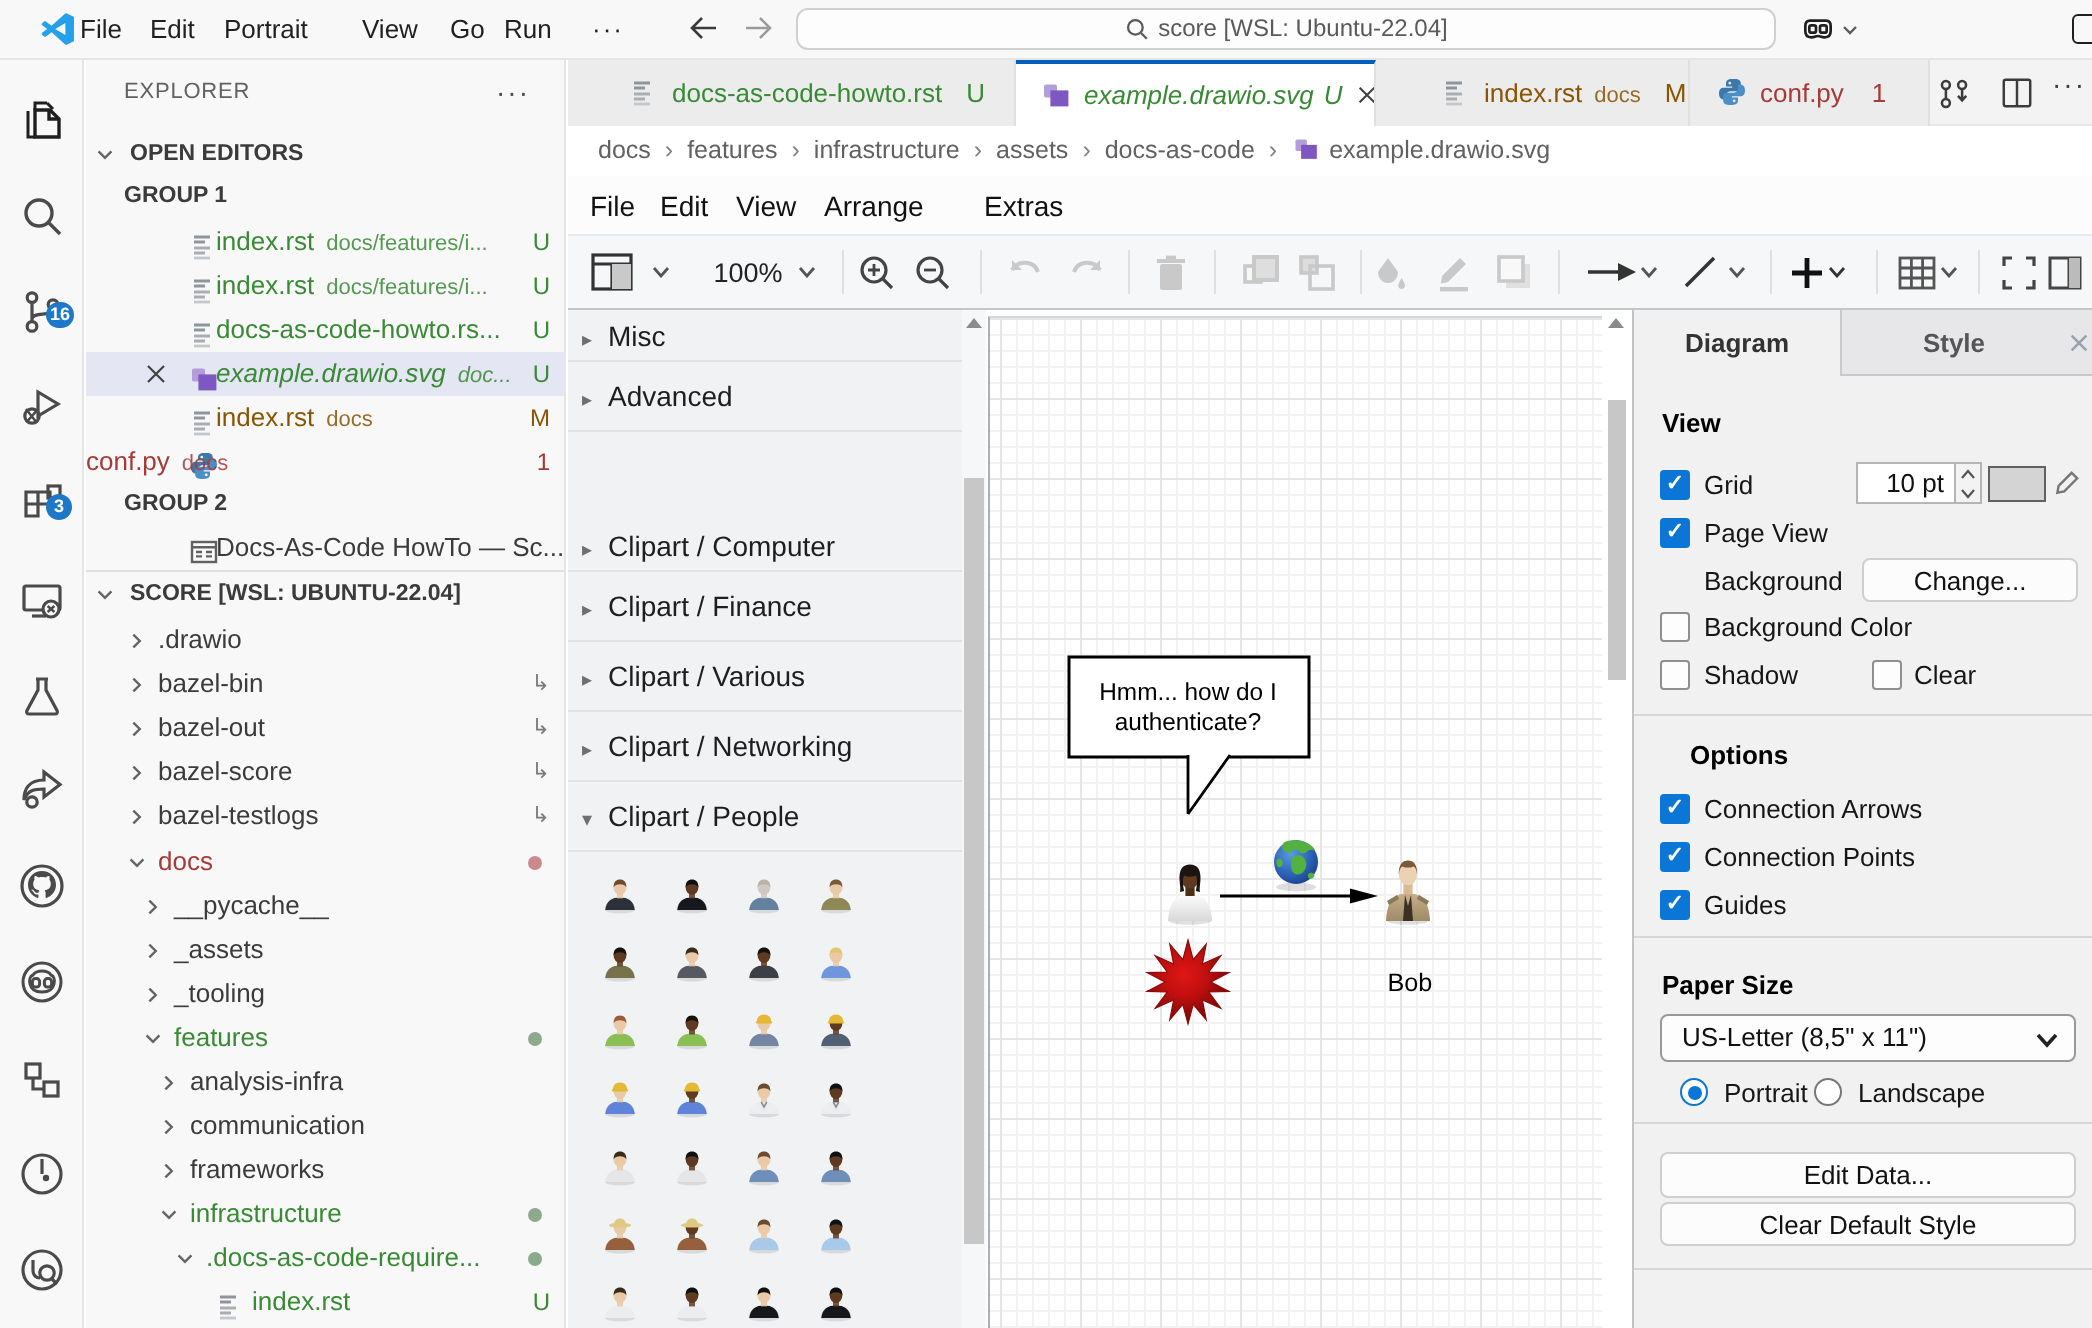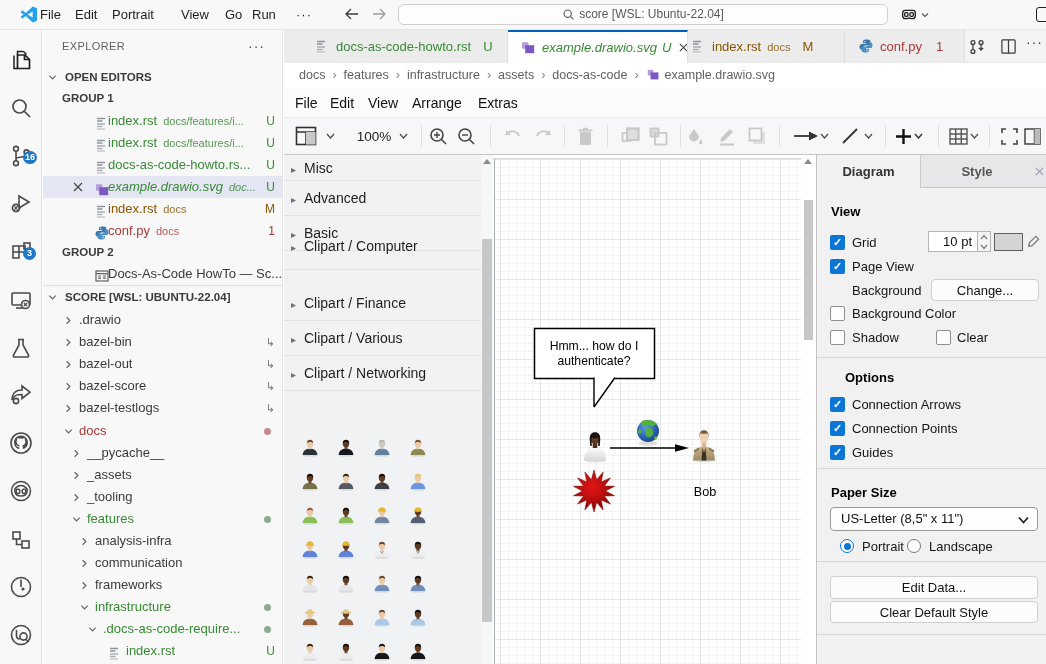--- a/index.html
+++ b/index.html
@@ -229,21 +229,21 @@
  <div class="row gM" style="top:168px;"><span class="abs" style="left:51px;top:3px"><svg class="ficon" viewBox="0 0 16 16">
           <g stroke="#a9aeb4" stroke-width="1.4">
             <path d="M3 3.5 h8 M3 6 h5.5" stroke="#8f959c"></path>
             <path d="M3 9 h8 M3 11.5 h5.5"></path>
             <path d="M3 14 h8" stroke="#c3c7cc"></path>
           </g>
         </svg></span><span style="margin-left:65px;">index.rst<span class="desc">docs</span></span><span class="rightmark gM">M</span></div>
  <div class="row gE" style="top:190px;"><span class="abs" style="left:51px;top:3px"><svg class="ficon" viewBox="0 0 16 16">
           <path d="M7.9 1.5 c-2 0-2.9.9-2.9 2.2 v1.6 h3.1 v.6 H3.9 c-1.5 0-2.4 1-2.4 2.9 0 1.9.9 3 2.4 3 h1.1 v-1.9 c0-1.3 1-2.3 2.4-2.3 h3.1 c1.1 0 1.9-.8 1.9-1.9 V3.7 c0-1.3-.9-2.2-2.9-2.2 z m-1 1.4 a.7.7 0 1 1 0 1.4.7.7 0 0 1 0-1.4 z" fill="#3c78aa"></path>
           <path d="M8.1 14.5 c2 0 2.9-.9 2.9-2.2 v-1.6 H7.9 v-.6 h4.2 c1.5 0 2.4-1 2.4-2.9 0-1.9-.9-3-2.4-3 h-1.1 v1.9 c0 1.3-1 2.3-2.4 2.3 H5.5 c-1.1 0-1.9.8-1.9 1.9 v2 c0 1.3.9 2.2 2.9 2.2 z m1-1.4 a.7.7 0 1 1 0-1.4.7.7 0 0 1 0 1.4 z" fill="#4b8fc4"></path>
-        </svg></span><span style="margin-left:65px;">conf.py<span class="desc">docs</span></span><span class="rightmark gE">1</span></div>
+        </svg></span><span style="">conf.py<span class="desc">docs</span></span><span class="rightmark gE">1</span></div>
  <div class="row sechead" style="top:211px"><span style="margin-left:19px">GROUP 2</span></div>
  <div class="row" style="top:233px"><span class="abs" style="left:51px;top:3px"><svg class="ficon" viewBox="0 0 16 16" fill="none" stroke="#616161" stroke-width="1.2">
           <rect x="2" y="3" width="12" height="10"></rect>
           <path d="M2 5.6 h12 M4 8 h3 M4 10.2 h3 M9 8 h3 M9 10.2 h3"></path>
         </svg></span><span style="margin-left:65px">Docs-As-Code HowTo — Sc...</span></div>
  <div class="row sechead" style="top:255px;border-top:1px solid #e0e0e0"><svg class="abs" style="left:4px;top:6px" width="11" height="11" viewBox="0 0 12 12" fill="none" stroke="#646464" stroke-width="1.3">
         <path d="M2.5 4 L6 7.5 L9.5 4"></path>
       </svg><span style="margin-left:22px">SCORE [WSL: UBUNTU-22.04]</span></div>
  <div class="row " style="top:279px"><svg class="abs" style="left:20px;top:6px" width="11" height="11" viewBox="0 0 12 12" fill="none" stroke="#646464" stroke-width="1.3">
         <path d="M4 2.5 L7.5 6 L4 9.5"></path>
@@ -306,21 +306,21 @@
           <path d="M3 9 h8 M3 11.5 h5.5"></path>
           <path d="M3 14 h8" stroke="#c3c7cc"></path>
         </g>
       </svg><span class="gU">docs-as-code-howto.rst</span><span class="gU" style="margin-left:12px">U</span></div>
  <div class="tab active" style="left:224px;width:180px;padding-left:12px;overflow:hidden"><svg width="16" height="16" viewBox="0 0 16 16" style="vertical-align:-3px;margin-right:6px">
         <rect x="2" y="3.2" width="6.5" height="6.5" rx="1" fill="#b39ddb"></rect>
         <path d="M5.2 6.2 h9 v8 h-9 z" fill="#7e57c2"></path>
       </svg><span class="gU" style="font-style:italic">example.drawio.svg</span><span class="gU" style="margin-left:5px;font-style:italic">U</span><svg width="11" height="11" viewBox="0 0 12 12" fill="none" stroke="#424242" stroke-width="1.2" style="margin-left:7px;vertical-align:-1px">
         <path d="M2 2 L10 10 M10 2 L2 10"></path>
       </svg></div>
- <div class="tab" style="left:404px;width:157px;padding-left:2px"><svg width="16" height="16" viewBox="0 0 16 16" style="vertical-align:-3px;margin-right:6px">
+ <div class="tab" style="left:404px;width:157px;padding-left:32px"><svg width="16" height="16" viewBox="0 0 16 16" style="vertical-align:-3px;margin-right:6px">
         <g stroke="#a9aeb4" stroke-width="1.4">
           <path d="M3 3.5 h8 M3 6 h5.5" stroke="#8f959c"></path>
           <path d="M3 9 h8 M3 11.5 h5.5"></path>
           <path d="M3 14 h8" stroke="#c3c7cc"></path>
         </g>
       </svg><span class="gM">index.rst</span><span class="gM desc">docs</span><span class="gM" style="margin-left:12px">M</span></div>
  <div class="tab" style="left:561px;width:120px;padding-left:13px"><svg width="16" height="16" viewBox="0 0 16 16" style="vertical-align:-3px;margin-right:6px">
         <path d="M7.9 1.5 c-2 0-2.9.9-2.9 2.2 v1.6 h3.1 v.6 H3.9 c-1.5 0-2.4 1-2.4 2.9 0 1.9.9 3 2.4 3 h1.1 v-1.9 c0-1.3 1-2.3 2.4-2.3 h3.1 c1.1 0 1.9-.8 1.9-1.9 V3.7 c0-1.3-.9-2.2-2.9-2.2 z m-1 1.4 a.7.7 0 1 1 0 1.4.7.7 0 0 1 0-1.4 z" fill="#3c78aa"></path>
         <path d="M8.1 14.5 c2 0 2.9-.9 2.9-2.2 v-1.6 H7.9 v-.6 h4.2 c1.5 0 2.4-1 2.4-2.9 0-1.9-.9-3-2.4-3 h-1.1 v1.9 c0 1.3-1 2.3-2.4 2.3 H5.5 c-1.1 0-1.9.8-1.9 1.9 v2 c0 1.3.9 2.2 2.9 2.2 z m1-1.4 a.7.7 0 1 1 0-1.4.7.7 0 0 1 0 1.4 z" fill="#4b8fc4"></path>
       </svg><span class="gE">conf.py</span><span class="gE" style="margin-left:14px">1</span></div>
@@ -341,21 +341,21 @@
 <div id="breadcrumbs"><span style="margin-left:15px">docs</span><span style="margin:0 7px;color:#818181">›</span><span>features</span><span style="margin:0 7px;color:#818181">›</span><span>infrastructure</span><span style="margin:0 7px;color:#818181">›</span><span>assets</span><span style="margin:0 7px;color:#818181">›</span><span>docs-as-code</span><span style="margin:0 7px;color:#818181">›</span><svg width="14" height="14" viewBox="0 0 16 16" style="vertical-align:-2px;margin:0 5px 0 0">
       <rect x="2" y="3.2" width="6.5" height="6.5" rx="1" fill="#b39ddb"></rect>
       <path d="M5.2 6.2 h9 v8 h-9 z" fill="#7e57c2"></path>
     </svg><span>example.drawio.svg</span></div>
 
 <div id="dmenu">
  <span class="abs" style="left:11px">File</span>
  <span class="abs" style="left:46px">Edit</span>
  <span class="abs" style="left:84px">View</span>
  <span class="abs" style="left:128px">Arrange</span>
- <span class="abs" style="left:194px">Extras</span>
+ <span class="abs" style="left:208px">Extras</span>
 </div>
 
 <div id="dtoolbar">
  <div class="ticon" style="left:9px;width:26px">
       <svg width="22" height="20" viewBox="0 0 22 20" fill="none" stroke="#333" stroke-width="1.6">
         <rect x="1.5" y="1.5" width="19" height="17"></rect>
         <path d="M1.5 6 H20.5 M11 6 V18.5"></path>
         <rect x="11" y="6" width="9.5" height="12.5" fill="#c9c9c9" stroke="none"></rect>
       </svg>
     </div>
@@ -495,25 +495,25 @@
  <div class="tsep" style="left:396px"></div>
  <div class="tsep" style="left:495px"></div>
  <div class="tsep" style="left:601px"></div>
  <div class="tsep" style="left:654px"></div>
  <div class="tsep" style="left:705px"></div>
 </div>
 
 <div id="palette">
  <div class="psec" style="top:0px;height:26px;line-height:26px"><span class="tri">▸</span>Misc</div>
  <div class="psec" style="top:26px;height:35px;line-height:35px"><span class="tri">▸</span>Advanced</div>
- <div class="psec" style="top:61px;height:35px;line-height:35px"><span class="tri">▸</span>Basic</div>
- <div class="psec" style="top:80px;height:35px;line-height:23px"><span class="tri">▸</span>Clipart / Computer</div>
+ <div class="psec" style="top:96px;height:35px;line-height:44px"><span class="tri">▸</span>Clipart / Computer</div>
  <div class="psec" style="top:131px;height:35px;line-height:35px"><span class="tri">▸</span>Clipart / Finance</div>
  <div class="psec" style="top:166px;height:35px;line-height:35px"><span class="tri">▸</span>Clipart / Various</div>
  <div class="psec" style="top:201px;height:35px;line-height:35px"><span class="tri">▸</span>Clipart / Networking</div>
+ <div class="psec" style="top:236px;height:35px;line-height:35px"><span class="tri">▾</span>Clipart / People</div>
  <svg class="abs" style="left:16px;top:283px" width="20" height="20" viewBox="0 0 20 20">
       <ellipse cx="10" cy="17" rx="7.5" ry="1.7" fill="#000" opacity="0.10"></ellipse>
       <path d="M2.6,17 C3.1,12.2 6,10.7 10,10.7 C14,10.7 16.9,12.2 17.4,17 Z" fill="#2c3038"></path>
       <rect x="8.5" y="7.8" width="3" height="3.4" fill="#e9c9a6" opacity=".85"></rect>
       <ellipse cx="10" cy="5.8" rx="3.2" ry="3.7" fill="#e9c9a6"></ellipse>
       <path d="M6.8,5.6 C6.8,2.7 8.2,1.7 10,1.7 C11.8,1.7 13.2,2.7 13.2,5.6 C12.4,3.6 7.6,3.6 6.8,5.6 Z" fill="#6b4a2f"></path>
     </svg>
  <svg class="abs" style="left:52px;top:283px" width="20" height="20" viewBox="0 0 20 20">
       <ellipse cx="10" cy="17" rx="7.5" ry="1.7" fill="#000" opacity="0.10"></ellipse>
       <path d="M2.6,17 C3.1,12.2 6,10.7 10,10.7 C14,10.7 16.9,12.2 17.4,17 Z" fill="#16181e"></path>

